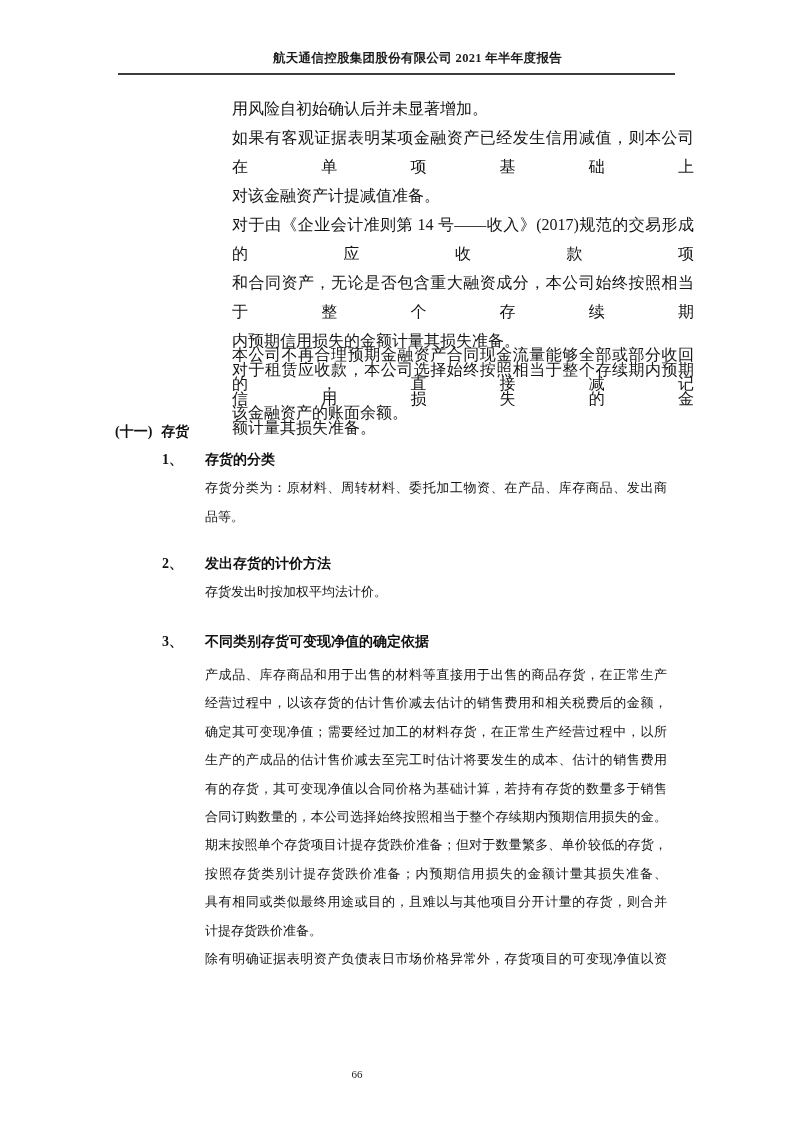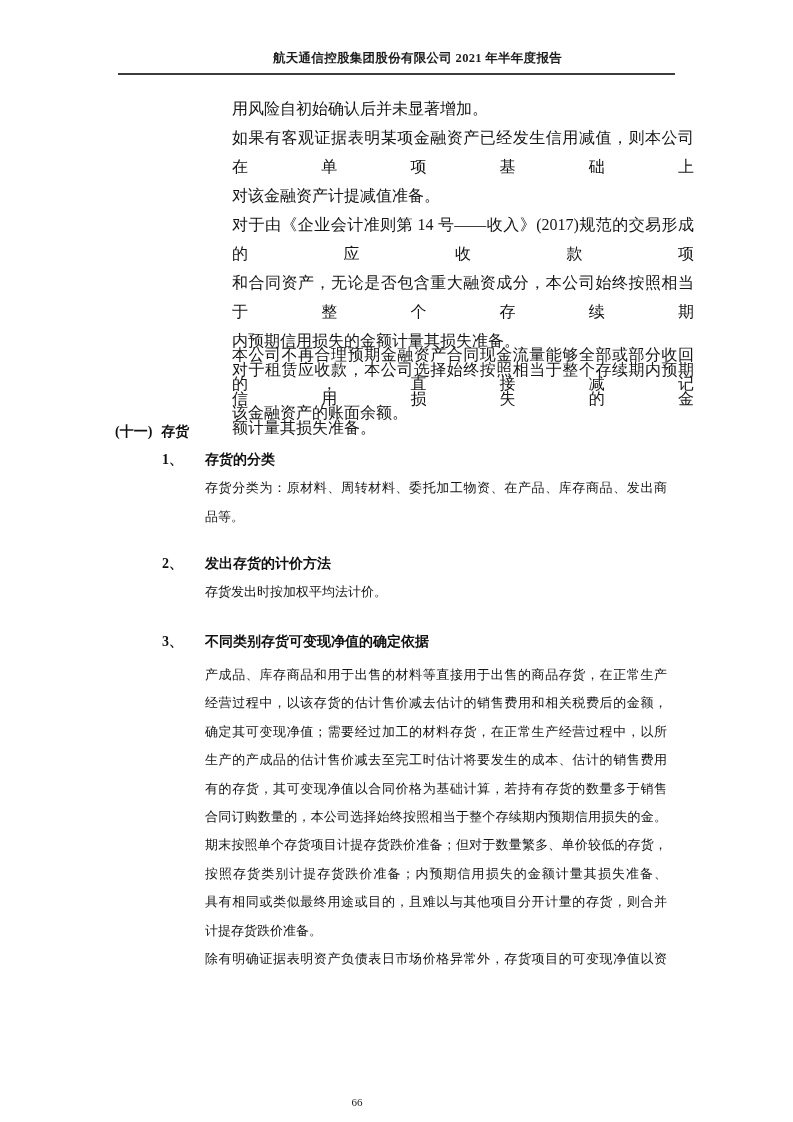--- a/index.html
+++ b/index.html
@@ -72,21 +72,20 @@
   #item2-title { top: 554px; }
   #item2-body  { top: 577px; }
   #item3-title { top: 632px; }
   #item3-body  { top: 661px; line-height: 28.4px; }
   .footer {
     position: absolute;
     top: 1068px; left: 0; width: 714px;
     text-align: center;
     font-size: 11px;
     color: #1c1c1c;
-    margin-top: 28px;
   }
 </style>
 </head>
 <body>
 
 <div class="page">
 
   <div class="header-title">航天通信控股集团股份有限公司 2021 年半年度报告</div>
   <div class="header-rule"></div>
 

